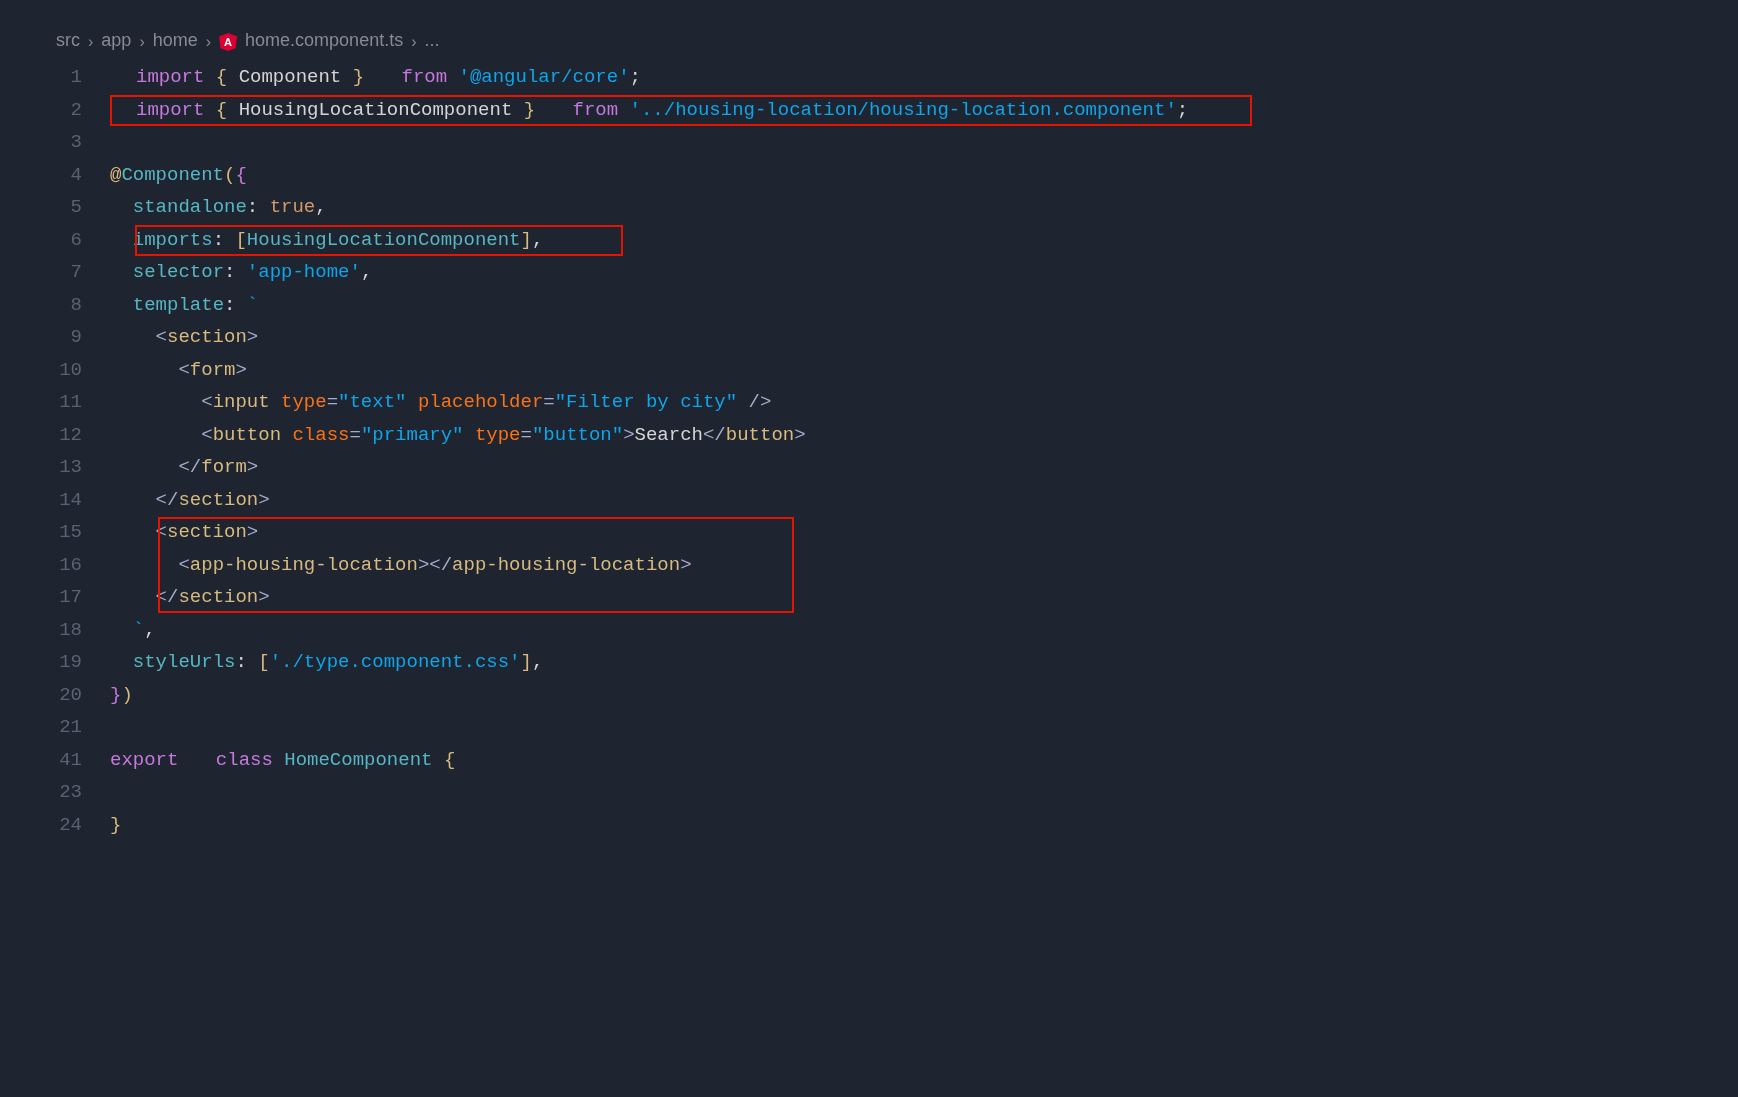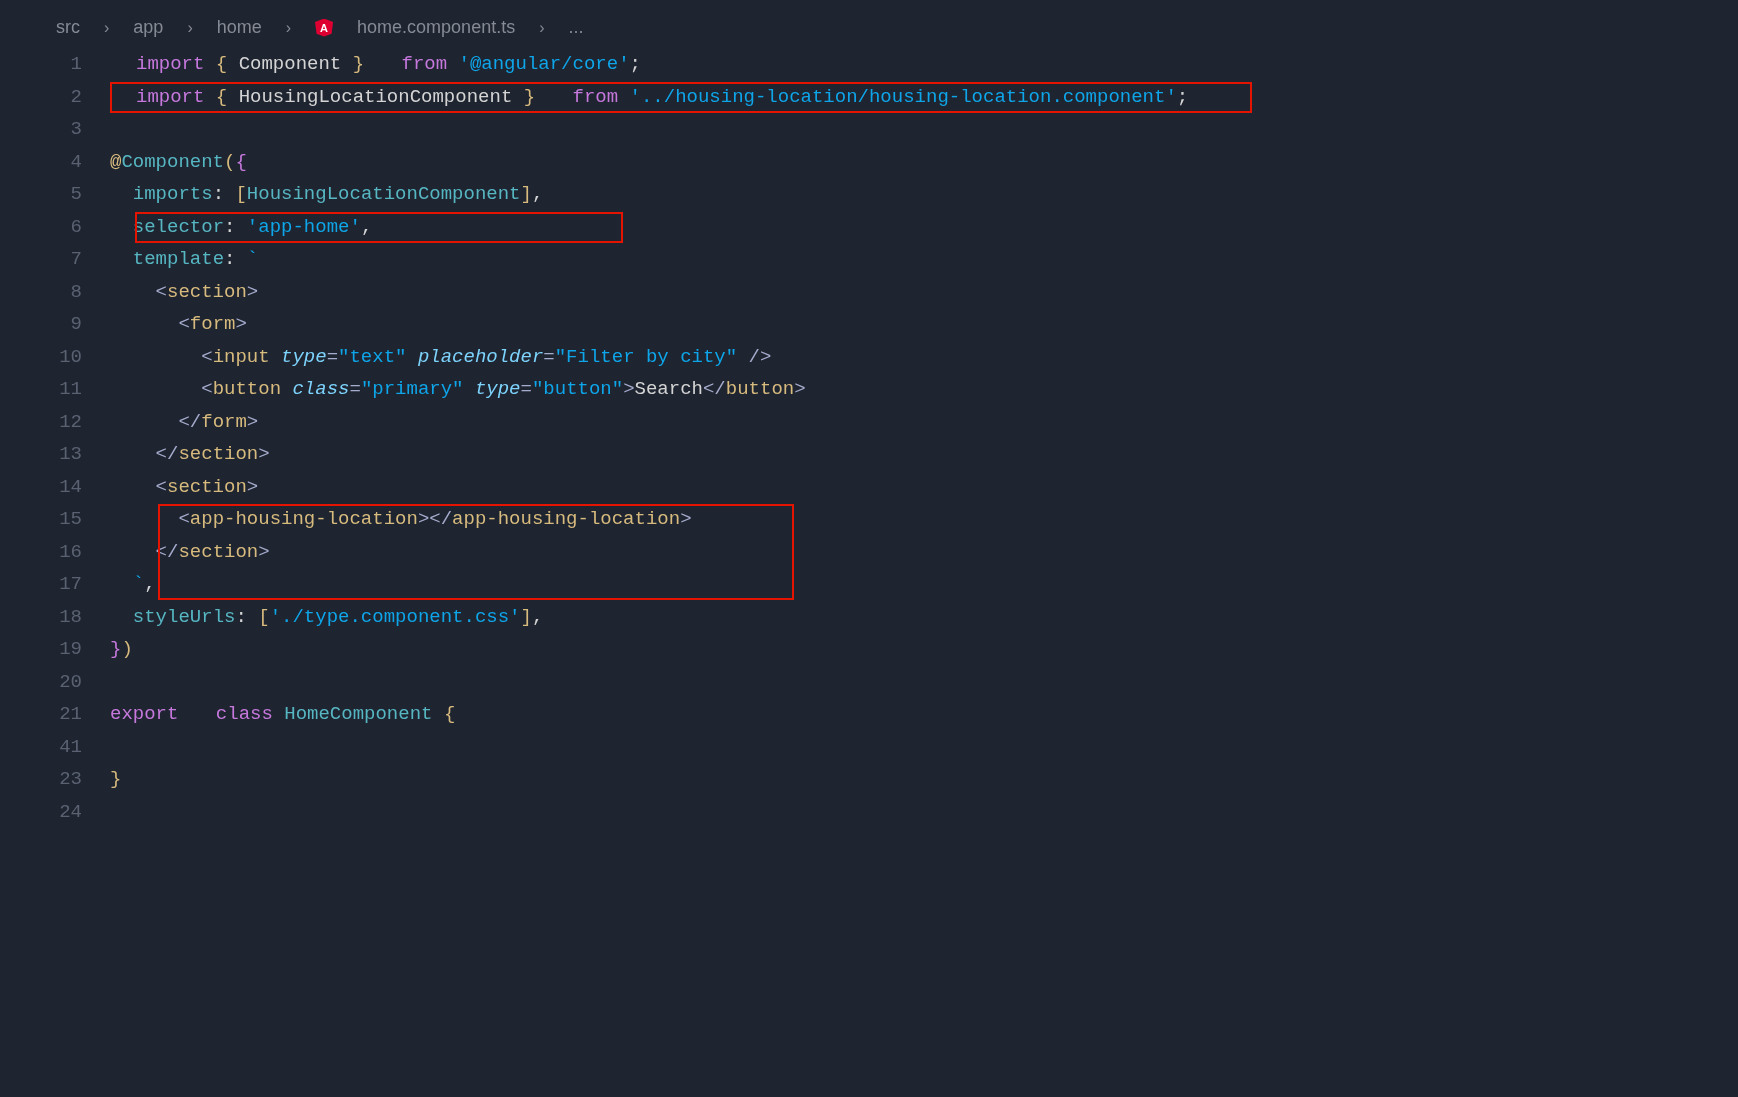--- a/index.html
+++ b/index.html
@@ -8,23 +8,23 @@
     font-family: Consolas, 'Courier New', monospace;
     font-size: 19px;
     color: #d4d4d4;
     padding: 0;
     width: 1738px;
     height: 1097px;
     overflow: hidden;
   }
   .breadcrumb {
     display: flex;
-    align-items: center;
-    gap: 24px;
-    padding: 17px 56px 10px 56px;
+    align-items: flex-end;
+    gap: 8px;
+    padding: 30px 56px 10px 56px;
     color: #858a94;
     font-size: 18px;
     font-family: -apple-system, BlinkMacSystemFont, 'Segoe UI', sans-serif;
   }
   .breadcrumb .chev { color: #858a94; font-size: 16px; }
   .breadcrumb .ng-icon {
     width: 18px; height: 18px;
     background: #dd0031;
     display: inline-flex;
     align-items: center;
@@ -55,21 +55,21 @@
   .kw2     { color: #c678dd; }  
   .fn      { color: #d7ba7d; }  
   .type    { color: #56b6c2; }  
   .prop    { color: #56b6c2; }  
   .str     { color: #0ea5e9; }
   .brace   { color: #d7ba7d; }  
   .brace2  { color: #c678dd; }  
   .punct   { color: #d4d4d4; }
   .htmltag { color: #d7ba7d; }  
   .htmlpunct{ color: #a6accd; }
-  .attr    { color: #7dd3fc; font-style: italic; }
+  .attr    { color: #f97316; }
   .pale    { color: #d4d4d4; }
   .bool    { color: #d19a66; }
   
   .hl {
     position: absolute;
     border: 2px solid #e51400;
     pointer-events: none;
   }
 </style>
 </head>
@@ -123,20 +123,21 @@
     <div class="hl" style="top: 456px; left: 48px; width: 636px; height: 96px;"></div>
 
     <div class="line"><span class="kw">import</span> <span class="brace">{ </span><span class="pale">Component</span><span class="brace"> }</span> <span class="kw">from</span> <span class="str">'@angular/core'</span><span class="punct">;</span></div>
 
     <div class="line"><span class="kw">import</span> <span class="brace">{ </span><span class="pale">HousingLocationComponent</span><span class="brace"> }</span> <span class="kw">from</span> <span class="str">'../housing-location/housing-location.component'</span><span class="punct">;</span></div>
 
     <div class="line"> </div>
 
     <div class="line"><span class="fn">@</span><span class="type">Component</span><span class="brace">(</span><span class="brace2">{</span></div>
 
+    <div class="line">  <span class="prop">standalone</span><span class="punct">: </span><span class="bool">true</span><span class="punct">,</span></div>
 
     <div class="line">  <span class="prop">imports</span><span class="punct">: </span><span class="brace">[</span><span class="type">HousingLocationComponent</span><span class="brace">]</span><span class="punct">,</span></div>
 
     <div class="line">  <span class="prop">selector</span><span class="punct">: </span><span class="str">'app-home'</span><span class="punct">,</span></div>
 
     <div class="line">  <span class="prop">template</span><span class="punct">: </span><span class="str">`</span></div>
 
     <div class="line">    <span class="htmlpunct">&lt;</span><span class="htmltag">section</span><span class="htmlpunct">&gt;</span></div>
 
     <div class="line">      <span class="htmlpunct">&lt;</span><span class="htmltag">form</span><span class="htmlpunct">&gt;</span></div>

